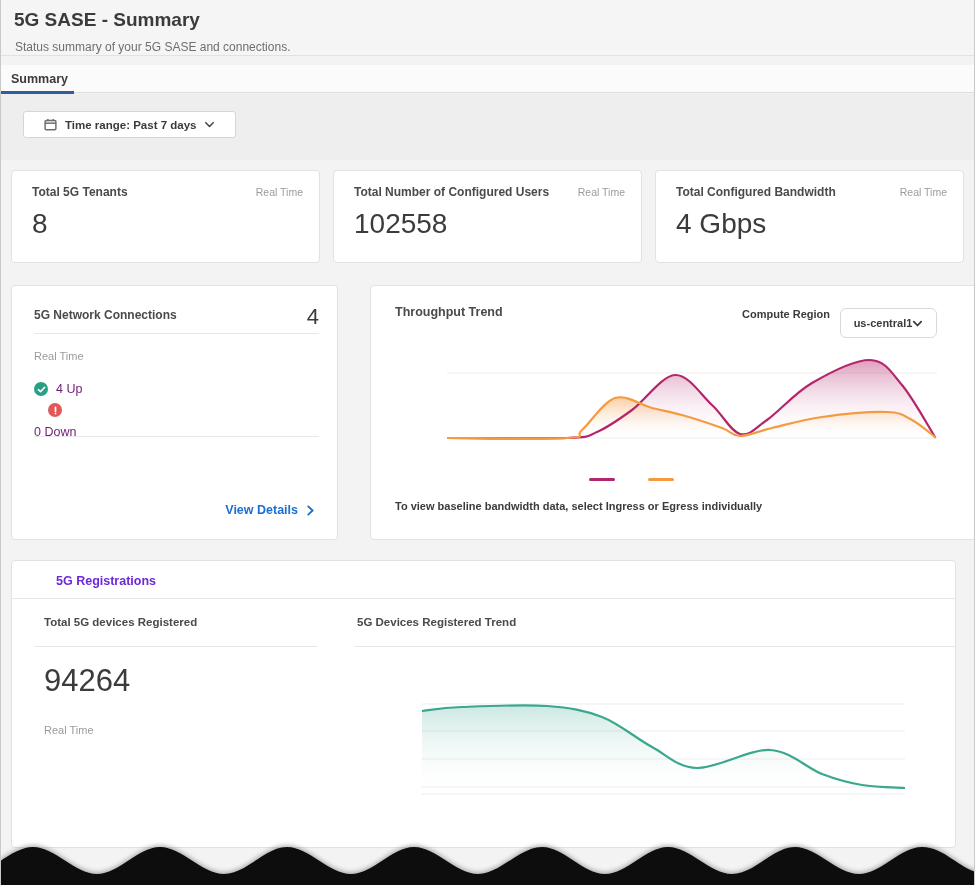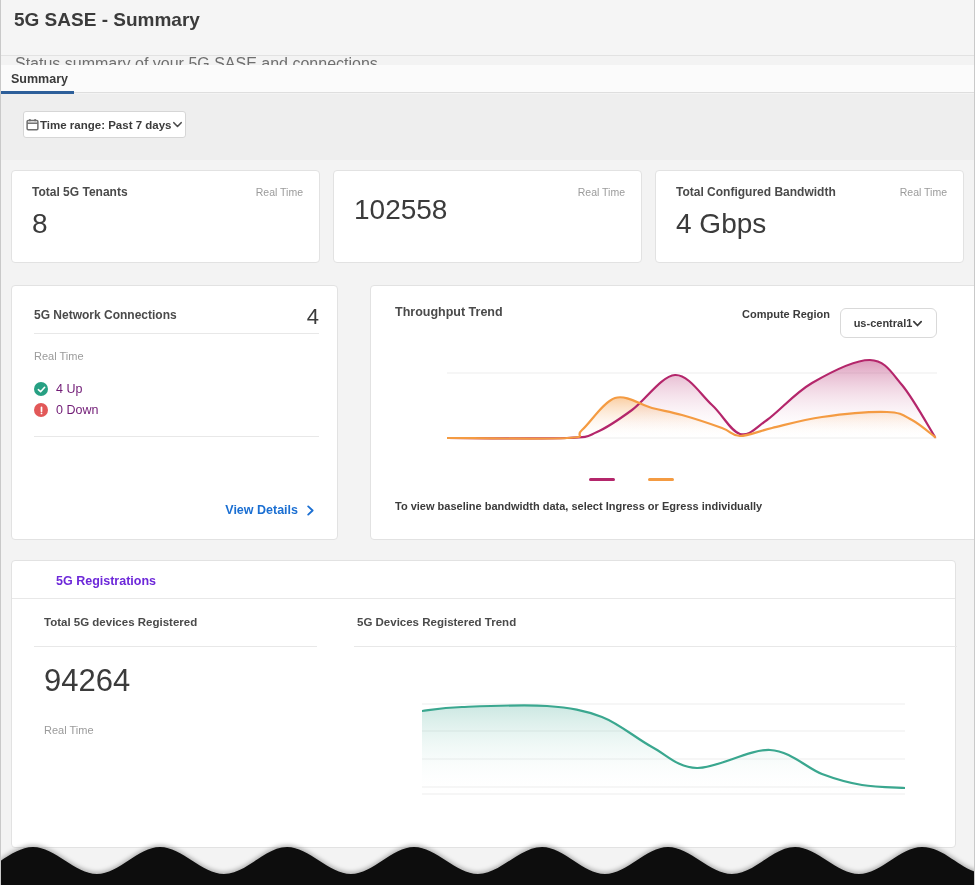--- a/index.html
+++ b/index.html
@@ -9,51 +9,51 @@
     background:#f3f3f3;
     position:relative;
     overflow:hidden;
     border-left:1px solid #c9c9c9;
     border-right:1px solid #c9c9c9;
   }
 
   
   .page-header { position:absolute; top:0; left:0; right:0; height:56px; background:#f5f5f5; border-bottom:1px solid #e2e2e2; }
   .page-title { position:absolute; left:13px; top:9px; font-size:19px; font-weight:600; color:#3b3b3b; }
-  .page-subtitle { position:absolute; left:14px; top:55px; font-size:16px; color:#6f6f6f; }
+  .page-subtitle { position:absolute; left:14px; top:40px; font-size:12px; color:#6f6f6f; }
 
   
   .tabbar { position:absolute; top:65px; left:0; right:0; height:28px; background:#fbfbfb; border-bottom:1px solid #dedede; }
   .tab { position:absolute; left:0; top:0; height:28px; padding:0 10px; display:flex; align-items:center; font-size:12.5px; font-weight:600; color:#3b3b3b; cursor:pointer; }
   .tab-underline { position:absolute; left:0; bottom:-1px; width:73px; height:3px; background:#2d5f9a; }
 
   
   .filterbar { position:absolute; top:94px; left:0; right:0; height:66px; background:#eeeeee; }
-  .time-btn { position:absolute; left:22px; top:17px; height:27px; padding:0 2px; background:#ffffff; border:1px solid #d6d6d6; border-radius:3px; display:flex; align-items:center; gap:1px; cursor:pointer; }
+  .time-btn { position:absolute; left:22px; top:17px; height:27px; padding:0 20px; background:#ffffff; border:1px solid #d6d6d6; border-radius:3px; display:flex; align-items:center; gap:8px; cursor:pointer; }
   .time-btn-label { font-size:11.5px; font-weight:700; color:#3b3b3b; }
 
   
   .card { position:absolute; background:#ffffff; border:1px solid #e2e2e2; border-radius:4px; }
 
   .stat-row { position:absolute; top:170px; left:10px; right:10px; height:93px; display:flex; gap:13px; }
   .stat-card { flex:1; background:#fff; border:1px solid #e2e2e2; border-radius:4px; position:relative; padding:14px 18px 0 20px; }
   .stat-title { font-size:12px; font-weight:600; color:#4a4a4a; }
   .stat-badge { position:absolute; top:15px; right:16px; font-size:10.5px; color:#9b9b9b; }
   .stat-value { margin-top:9px; font-size:28px; font-weight:400; color:#3b3b3b; }
 
   
   .conn-card { left:10px; top:285px; width:327px; height:255px; }
   .conn-head { position:absolute; left:22px; right:18px; top:18px; display:flex; justify-content:space-between; align-items:flex-start; }
   .conn-title { font-size:12px; font-weight:600; color:#4a4a4a; padding-top:4px; }
   .conn-count { font-size:22px; color:#3b3b3b; }
   .conn-div1 { position:absolute; left:22px; right:18px; top:47px; border-top:1px solid #e8e8e8; }
   .conn-realtime { position:absolute; left:22px; top:64px; font-size:11px; color:#9b9b9b; }
   .status-row { position:absolute; left:22px; display:flex; align-items:center; gap:8px; font-size:12.5px; color:#701a75; }
   .status-up { top:96px; }
-  .status-down { top:117px; }
+  .status-down { top:117px;flex-direction:column; }
   .conn-div2 { position:absolute; left:22px; right:18px; top:150px; border-top:1px solid #e8e8e8; }
   .view-details { position:absolute; right:22px; bottom:22px; display:flex; align-items:center; gap:8px; font-size:12.5px; font-weight:600; color:#1b6fd2; cursor:pointer; }
 
   
   .tp-card { left:349px; top:285px; width:616px; height:255px;margin-left:20px; }
   .tp-title { position:absolute; left:24px; top:19px; font-size:12.5px; font-weight:600; color:#4a4a4a; }
   .tp-region-label { position:absolute; right:155px; top:22px; font-size:11px; font-weight:700; color:#3b3b3b; }
   .tp-select { position:absolute; right:48px; top:22px; width:97px; height:30px; background:#fff; border:1px solid #d9d9d9; border-radius:6px; display:flex; align-items:center; justify-content:center; font-size:11px; font-weight:600; color:#3b3b3b; cursor:pointer; }
   .tp-chart { position:absolute; left:76px; top:64px; width:490px; height:92px; }
   .tp-legend { position:absolute; left:218px; top:192px; display:flex; gap:33px; }
@@ -114,20 +114,21 @@
   </div>
 </div>
 
 <div class="stat-row">
   <div class="stat-card">
     <div class="stat-title">Total 5G Tenants</div>
     <div class="stat-badge">Real Time</div>
     <div class="stat-value">8</div>
   </div>
   <div class="stat-card">
+    <div class="stat-title">Total Number of Configured Users</div>
     <div class="stat-badge">Real Time</div>
     <div class="stat-value">102558</div>
   </div>
   <div class="stat-card">
     <div class="stat-title">Total Configured Bandwidth</div>
     <div class="stat-badge">Real Time</div>
     <div class="stat-value">4 Gbps</div>
   </div>
 </div>
 

